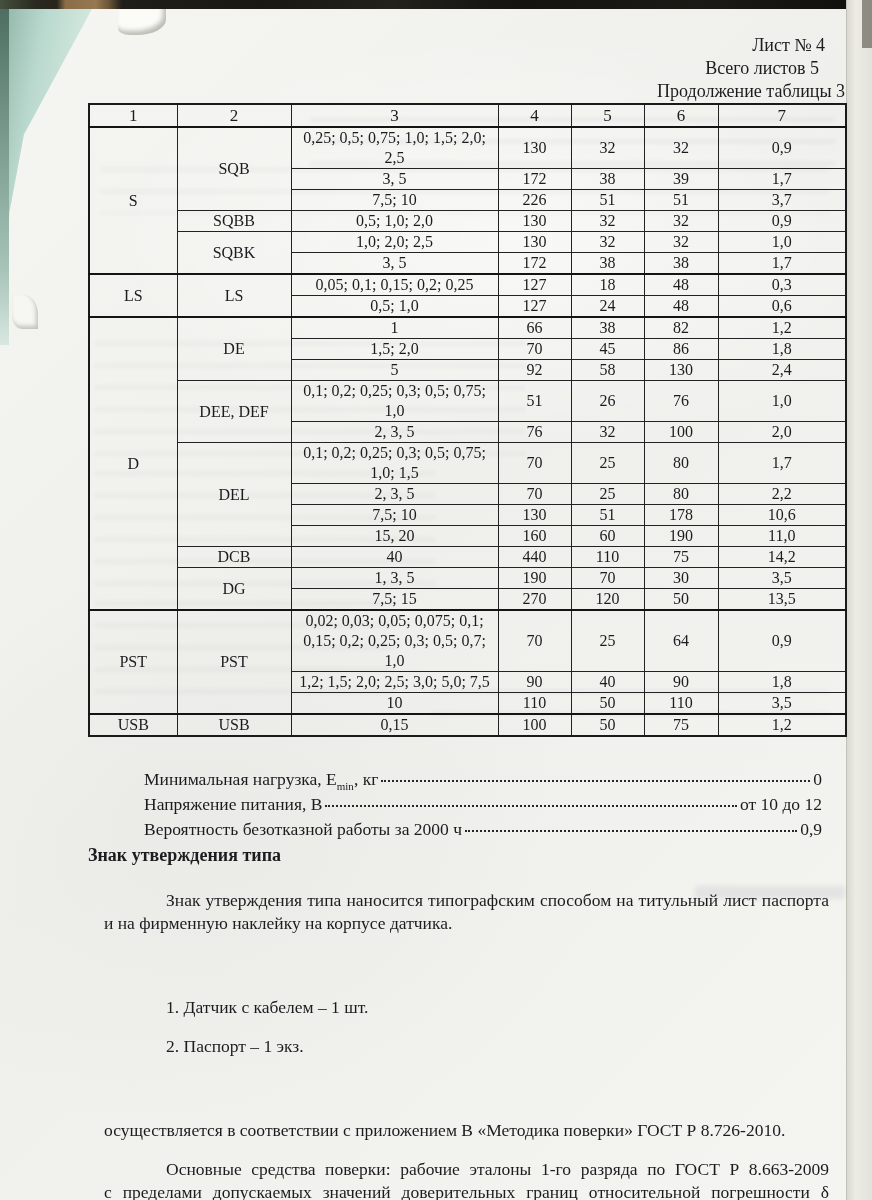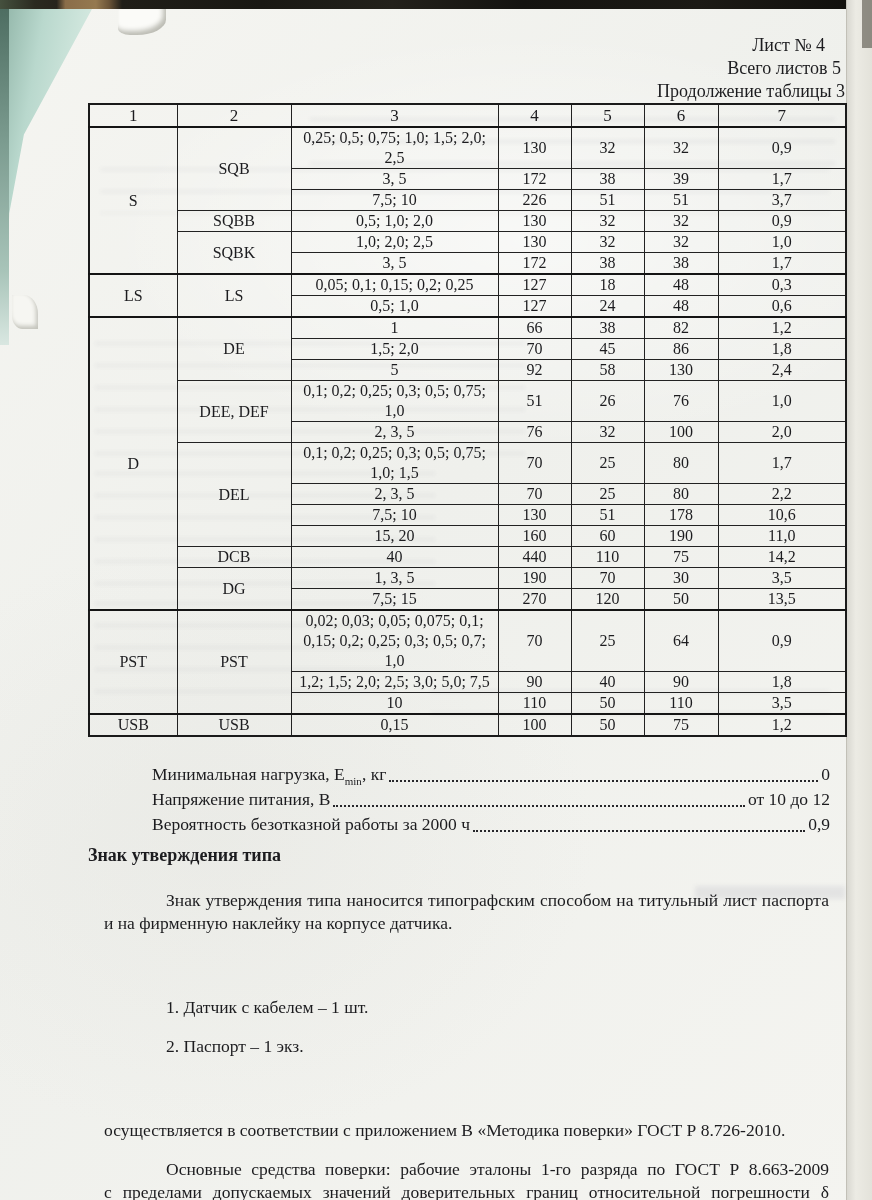--- a/index.html
+++ b/index.html
@@ -38,41 +38,41 @@
   .g3{left:95px;top:342px;width:430px;height:118px;opacity:.06;}
   .g4{left:95px;top:472px;width:340px;height:118px;opacity:.06;}
   .g5{left:95px;top:602px;width:300px;height:108px;opacity:.06;}
   .g6{left:430px;top:690px;width:400px;height:42px;opacity:.05;}
   .g7{left:695px;top:886px;width:150px;height:13px;opacity:.12;background:#7a7a92;}
 
   
   .sheet-header{position:absolute;left:88px;top:34px;width:757px;text-align:right;
     font-size:18px;line-height:23px;}
   .sheet-header .hl1{padding-right:20px;}
-  .sheet-header .hl2{padding-right:4px;}
+  .sheet-header .hl2{padding-right:26px;}
   .sheet-header .hl3{padding-right:0;}
 
   
   table.data-table{position:absolute;left:88px;top:103px;width:757px;
     border-collapse:collapse;table-layout:fixed;
     font-size:16px;line-height:20px;}
   .data-table th,.data-table td{
     border:1px solid #222;
     text-align:center;vertical-align:middle;
     padding:0 3px;font-weight:normal;
     overflow:hidden;
   }
   .data-table{border:2px solid #1a1a1a;}
   .data-table thead th{height:21px;border-bottom:1.5px solid #1a1a1a;font-size:17px;}
   .data-table tbody td{height:20px;}
   .data-table tr.group-start td{border-top:2px solid #141414;}
 
   
-  .spec-lines{position:absolute;left:152px;top:762px;width:678px;
-    font-size:17.5px;line-height:24px;}
+  .spec-lines{position:absolute;left:144px;top:762px;width:678px;
+    font-size:17.5px;line-height:35px;}
   .spec-line{display:flex;align-items:baseline;height:25px;}
   .spec-line .leader{flex:1;border-bottom:2px dotted #26262a;align-self:flex-end;
     margin:0 3px 5px 3px;min-width:30px;}
   .spec-line sub{font-size:11px;}
 
   
   .sections{position:absolute;left:88px;top:843px;width:757px;font-size:17.5px;line-height:23px;font-family:Liberation Serif, serif;}
   .sections h3{font-size:18px;margin:0;font-weight:bold;line-height:24px;}
   .sections p{margin:16px;}
   .indent{text-indent:62px;}

